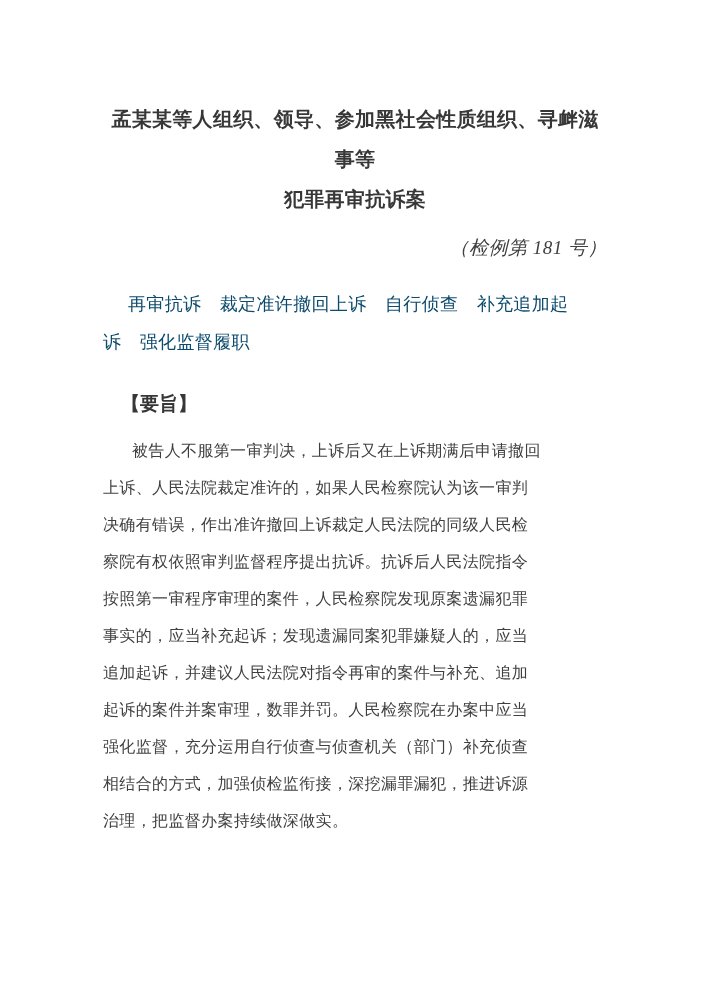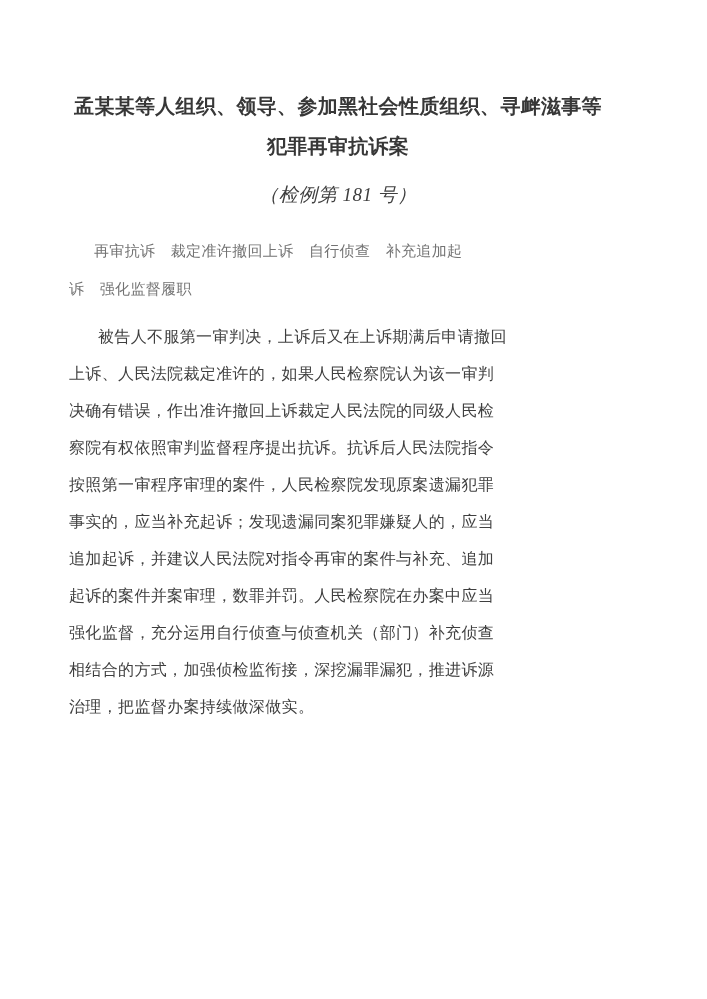--- a/index.html
+++ b/index.html
@@ -11,63 +11,64 @@
     width: 707px;
     height: 999px;
     overflow: hidden;
     font-family: "Liberation Sans", sans-serif;
     color: #3f3f3f;
   }
   .page {
     box-sizing: border-box;
     width: 707px;
     height: 719px;
-    padding: 0 100px 0 69px;
+    padding: 0 100px 0 103px;
     background: #ffffff;
+    margin-top: 13px;
   }
   .doc-title {
     margin: 0;
     padding-top: 86px;
     font-size: 20px;
     font-weight: bold;
     line-height: 40px;
     text-align: center;
     color: #373737;
     letter-spacing: 0.3px;
     white-space: pre-line;
   }
   .doc-subtitle {
     margin: 14px 0 0 0;
     font-size: 19px;
     line-height: 30px;
-    text-align: center;
+    text-align: right;
     font-family: "Liberation Serif", serif;
     font-style: italic;
     color: #3f3f3f;
     letter-spacing: 0.5px;
     white-space: pre;
   }
   .section-heading {
     margin: 0;
     padding-left: 18px;
     font-size: 19px;
     font-weight: bold;
     line-height: 37px;
     color: #373737;
     white-space: pre;
   }
   .heading-keywords { margin-top: 80px; }
   .heading-summary  { margin-top: 24px; }
   .keywords-para {
     margin: 22px 0 0 0;
-    font-size: 15px;
+    font-size: 18px;
     line-height: 38px;
     letter-spacing: 0.35px;
     text-indent: 25px;
-    color: #737373;
+    color: #0c4a6e;
     white-space: pre-line;
   }
   .body-para {
     margin: 10px 0 0 0;
     font-size: 16px;
     line-height: 37px;
     letter-spacing: 0.35px;
     text-indent: 29px;
     color: #3f3f3f;
     white-space: pre-line;
@@ -80,20 +81,21 @@
 
   <h1 class="doc-title">孟某某等人组织、领导、参加黑社会性质组织、寻衅滋事等
 犯罪再审抗诉案</h1>
 
   <p class="doc-subtitle">（检例第 181 号）</p>
 
 
   <p class="keywords-para">再审抗诉　裁定准许撤回上诉　自行侦查　补充追加起
 诉　强化监督履职</p>
 
+  <h2 class="section-heading heading-summary">【要旨】</h2>
 
   <p class="body-para">被告人不服第一审判决，上诉后又在上诉期满后申请撤回
 上诉、人民法院裁定准许的，如果人民检察院认为该一审判
 决确有错误，作出准许撤回上诉裁定人民法院的同级人民检
 察院有权依照审判监督程序提出抗诉。抗诉后人民法院指令
 按照第一审程序审理的案件，人民检察院发现原案遗漏犯罪
 事实的，应当补充起诉；发现遗漏同案犯罪嫌疑人的，应当
 追加起诉，并建议人民法院对指令再审的案件与补充、追加
 起诉的案件并案审理，数罪并罚。人民检察院在办案中应当
 强化监督，充分运用自行侦查与侦查机关（部门）补充侦查

